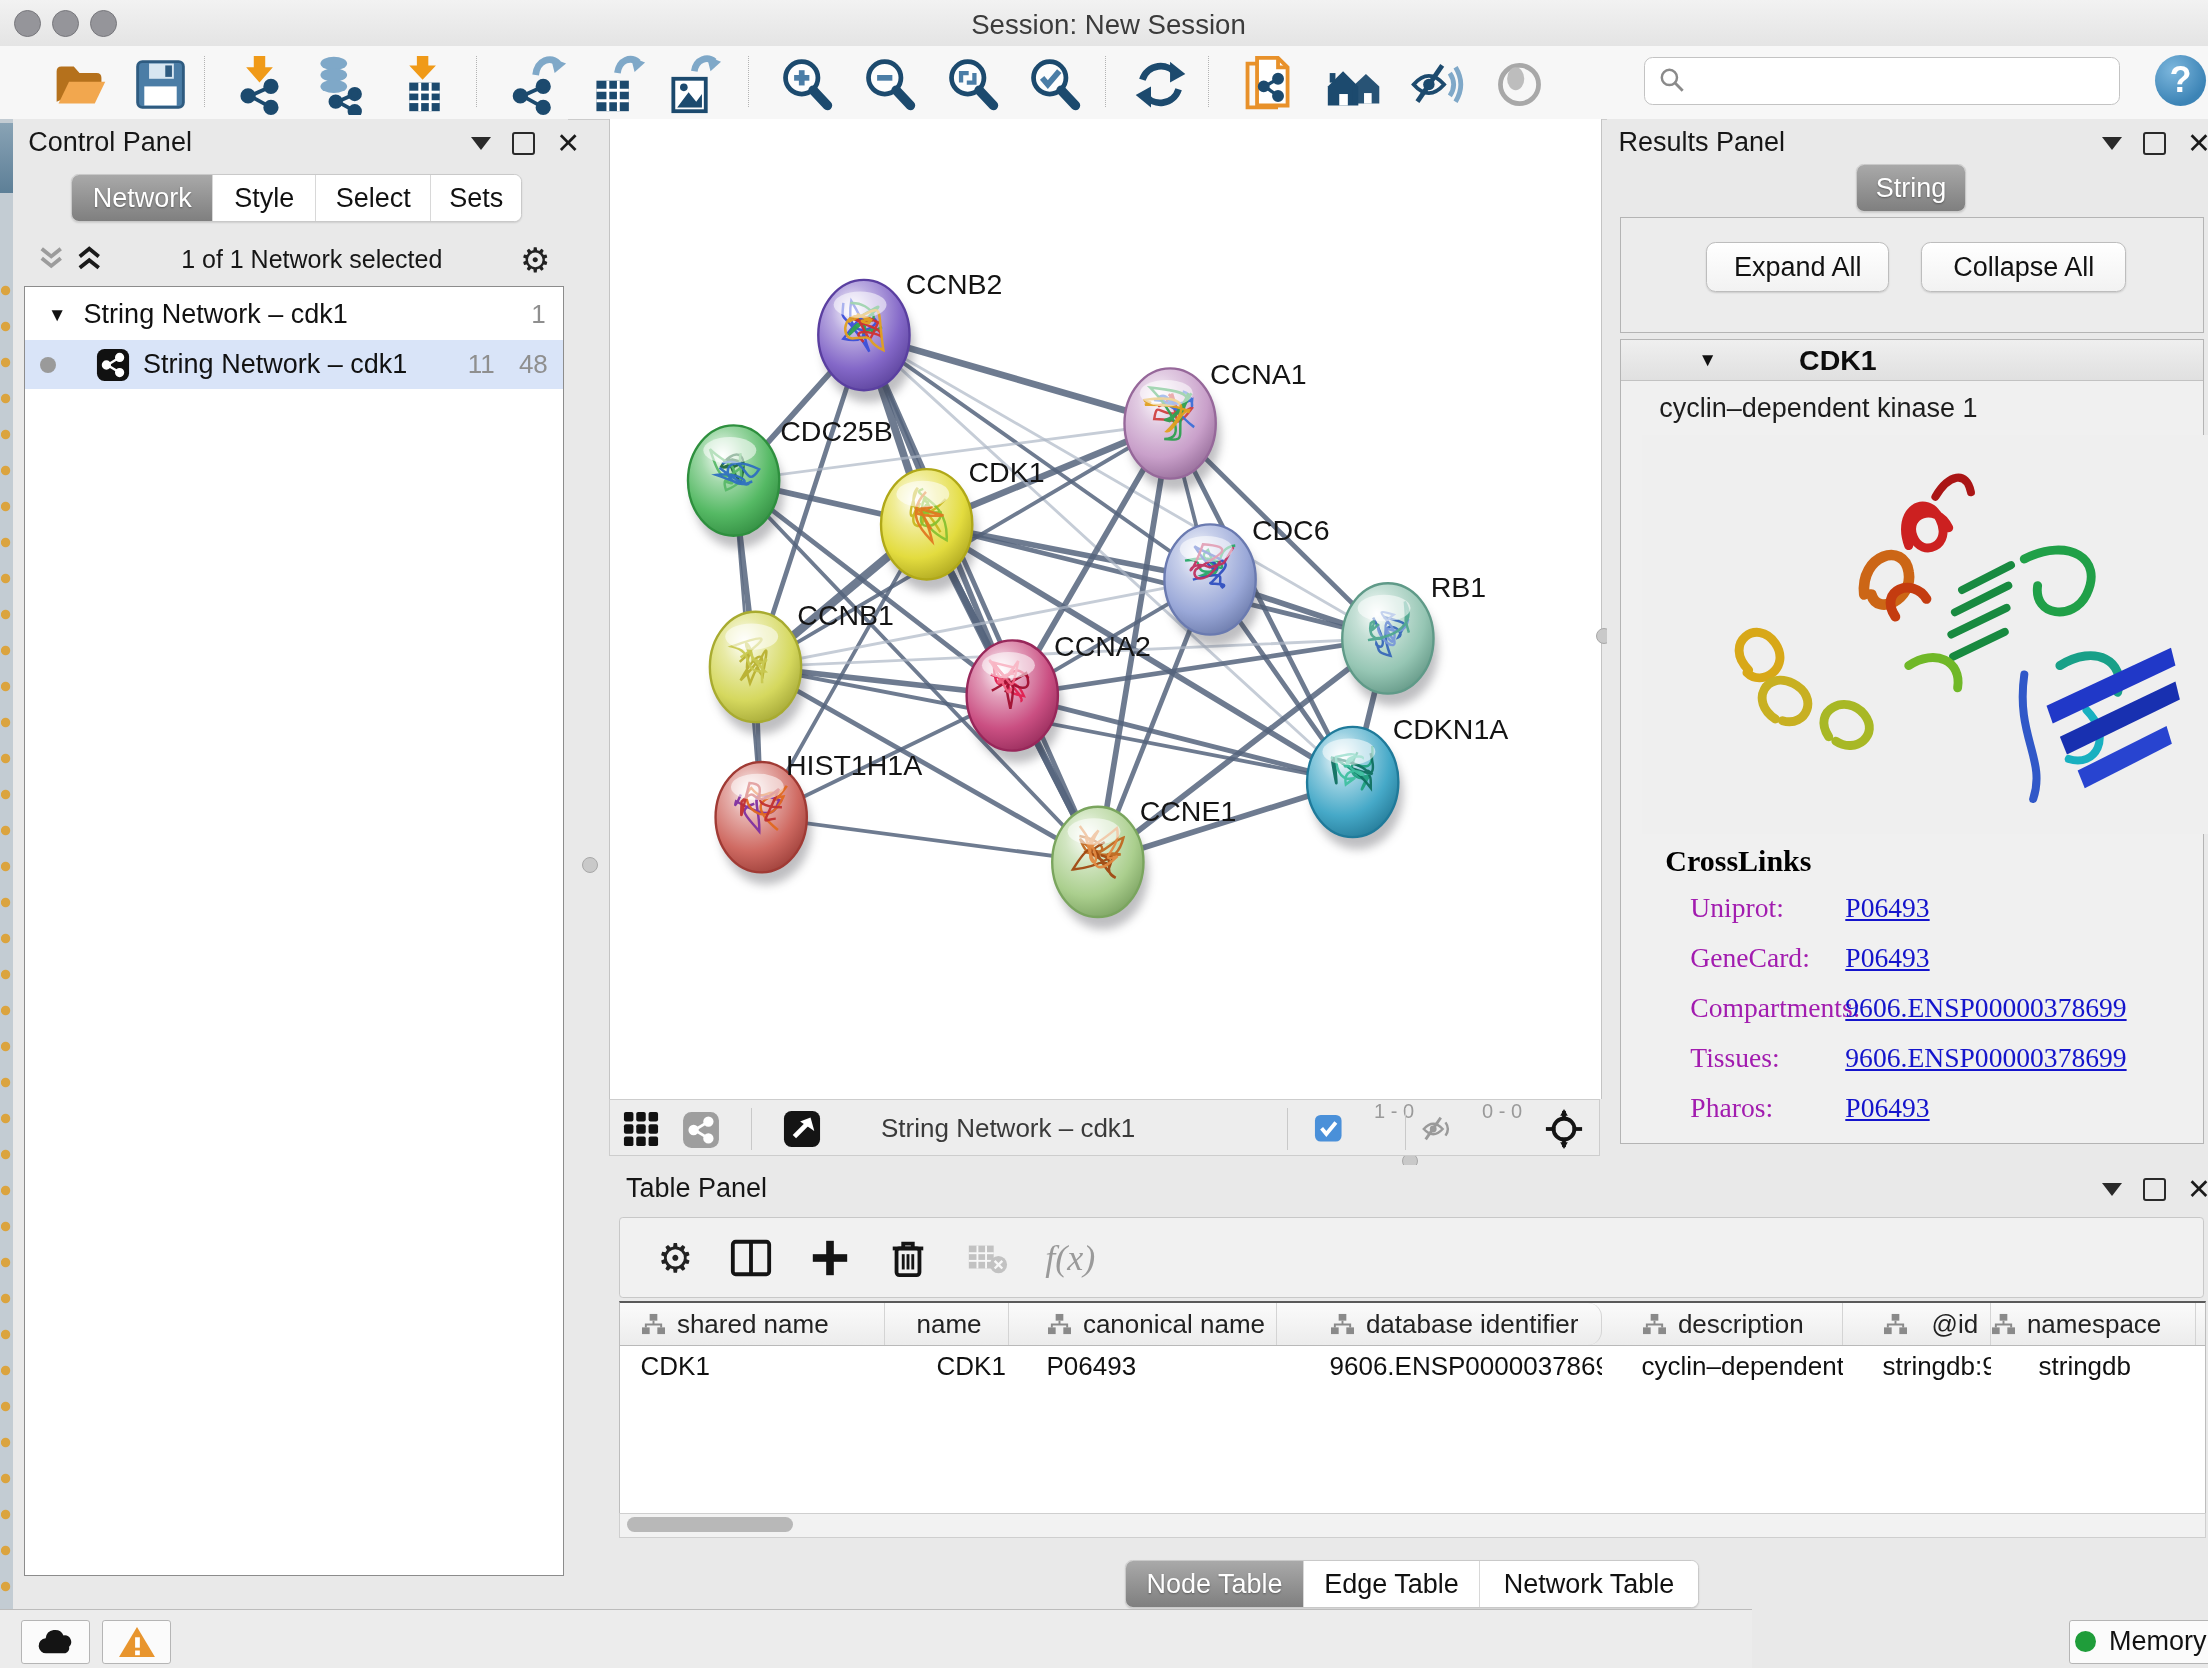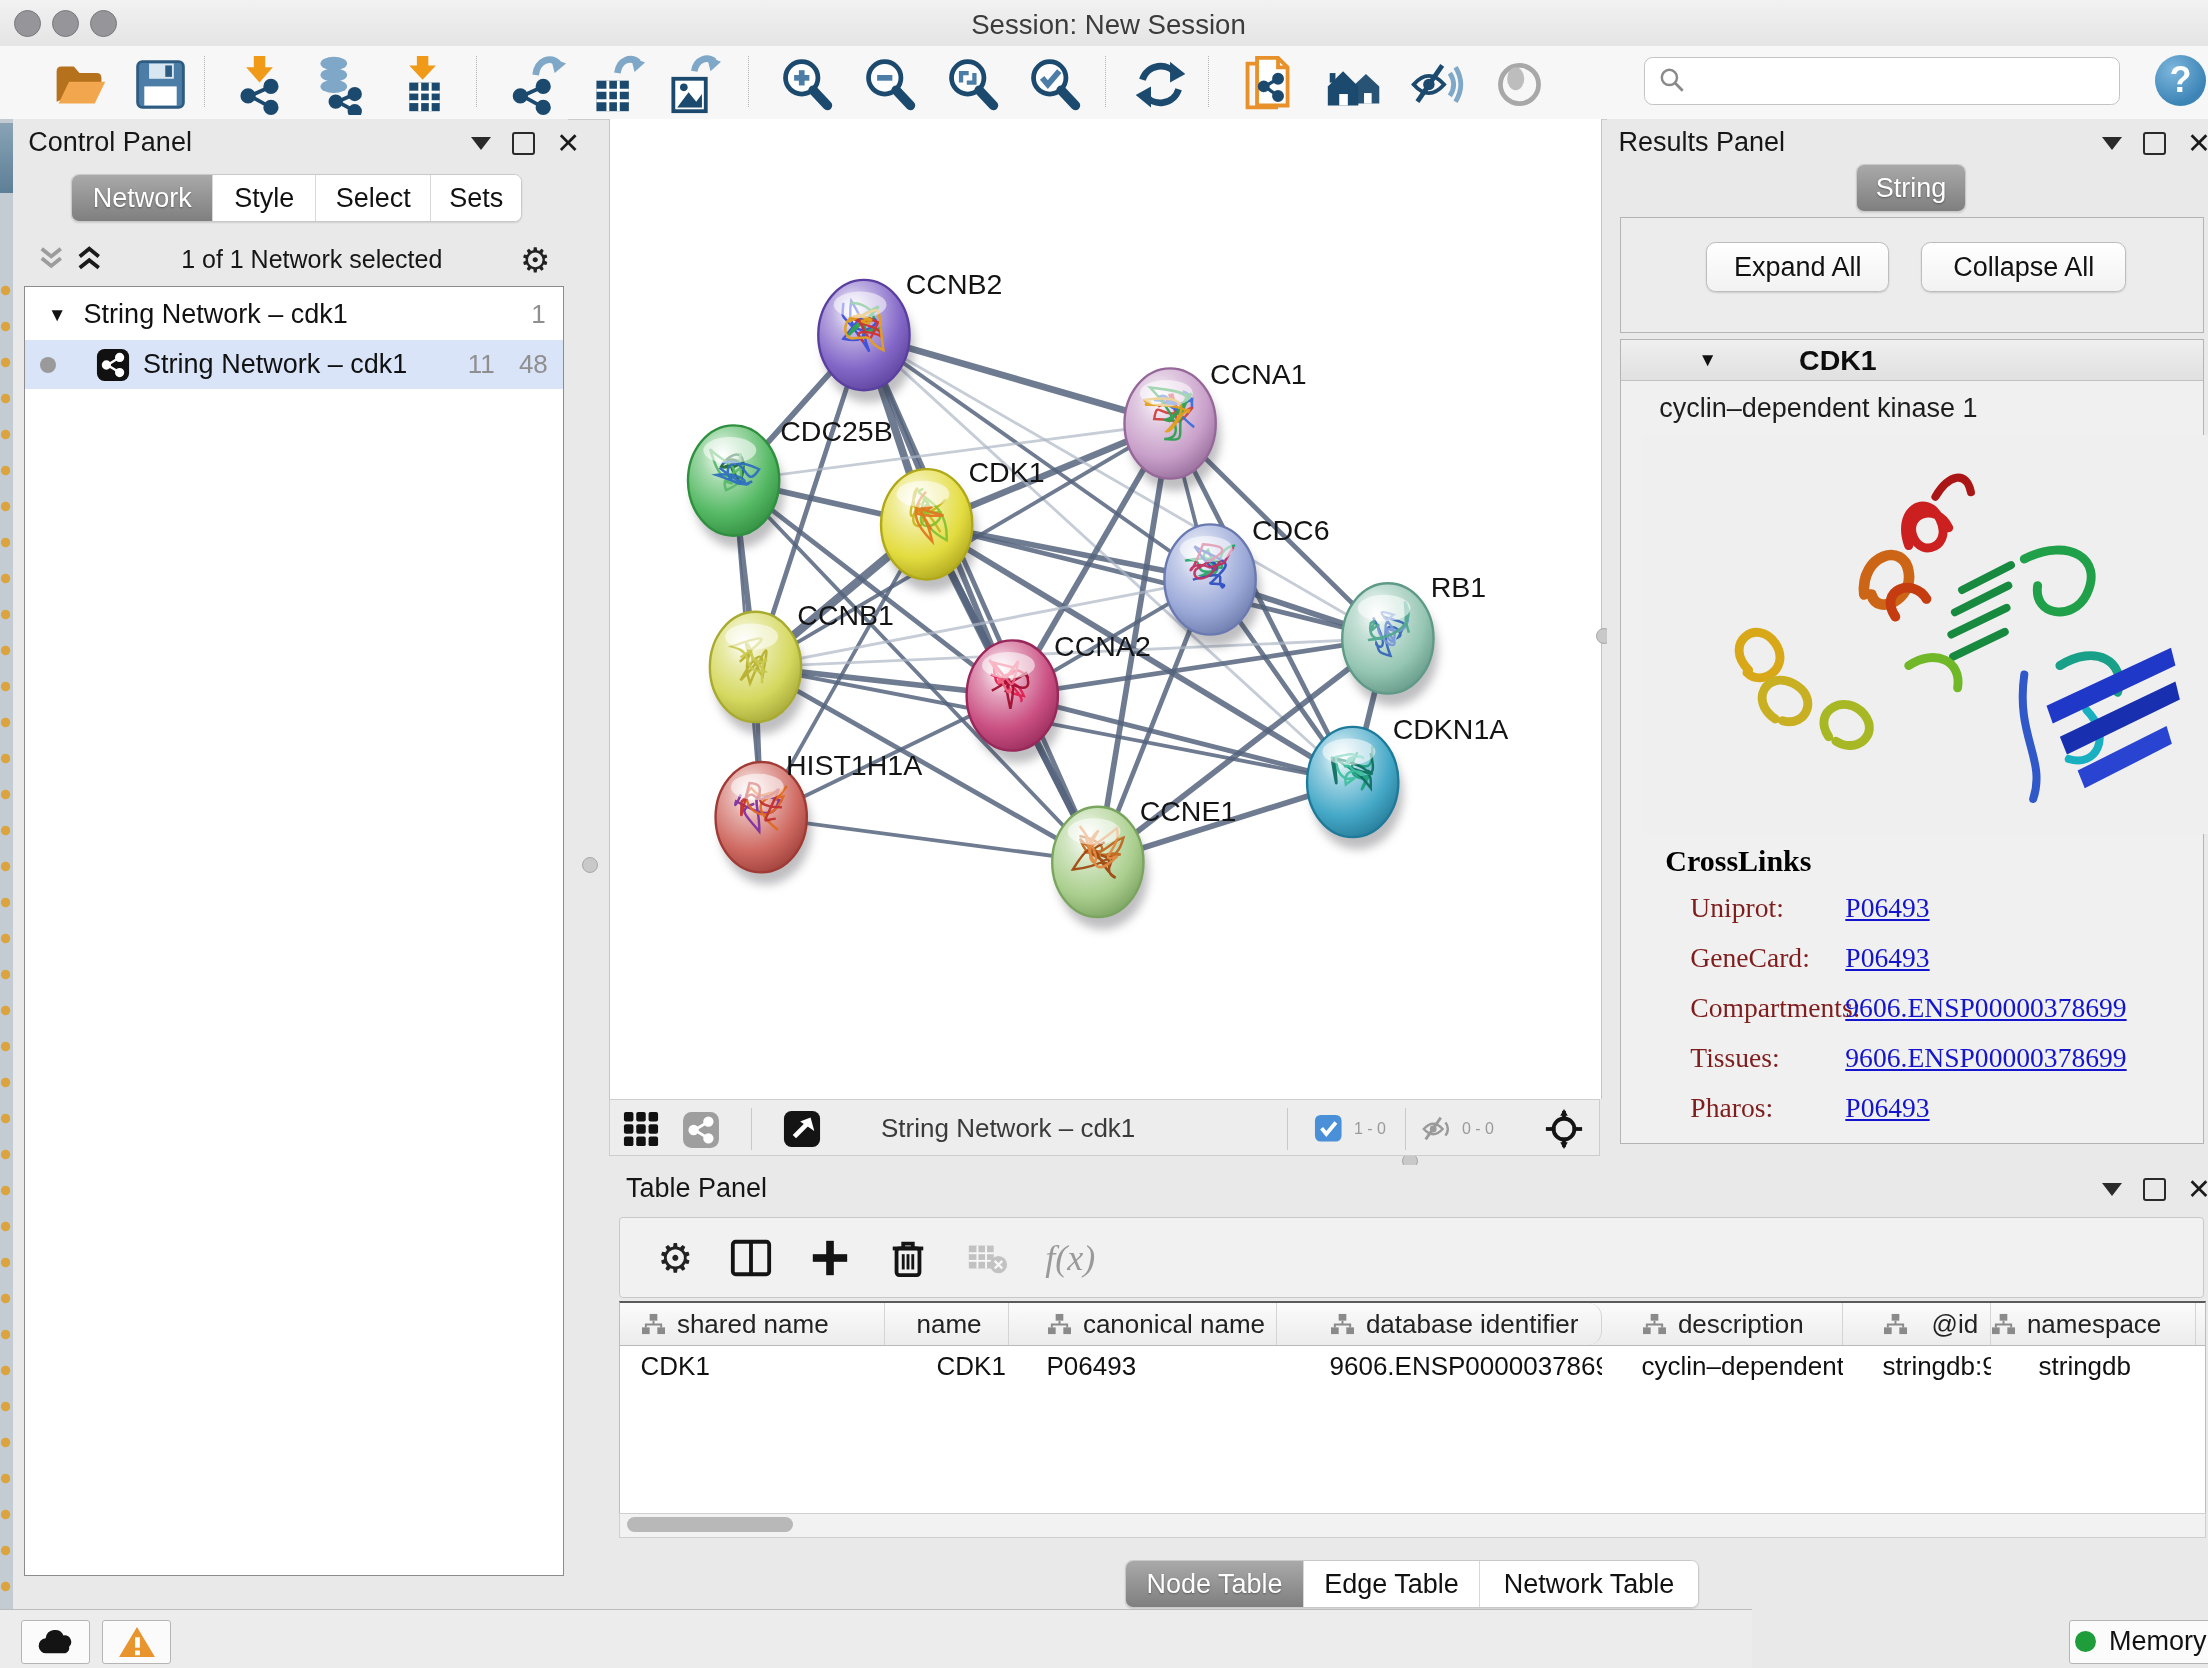--- a/index.html
+++ b/index.html
@@ -59,35 +59,35 @@
   .tree-row .lbl{font-size:27px;color:#111;}
   .tree-row .num{position:absolute;font-size:26px;color:#8f8f8f;}
   .subhdr{position:absolute;left:10.5px;top:114px;width:538px;height:53px;display:flex;align-items:center;}
   .gearchar{font-family:"DejaVu Sans",sans-serif;font-size:34px;color:#222;line-height:34px;cursor:pointer;}
 
   
   .netview{left:609px;top:119px;width:991px;height:980px;background:#ffffff;border-left:1px solid #c4c4c4;border-right:1px solid #c4c4c4;}
   .netfooter{left:609px;top:1099px;width:991px;height:57px;background:#ededed;border:1px solid #cdcdcd;box-sizing:border-box;}
   .nf-div{position:absolute;top:7.6px;height:42px;border-left:1px solid #c9c9c9;}
   .nf-text{position:absolute;font-size:26px;color:#3a3a3a;top:13.3px;}
-  .nf-count{position:absolute;font-size:16px;color:#9a9a9a;top:20px;}
+  .nf-count{position:absolute;font-size:20px;color:#9a9a9a;top:0;margin-left:20px;}
   .split-dot{position:absolute;width:14.3px;height:14.3px;border-radius:50%;background:#c9c9c9;border:1px solid #a8a8a8;cursor:pointer;}
 
   
   .rp{left:1607px;top:119px;width:601px;height:1037px;background:#e9e9e9;}
   .rp-box{position:absolute;background:#ececec;border:1px solid #b4b4b4;}
   .btn{background:linear-gradient(#ffffff,#f2f2f2);border:1px solid #bdbdbd;border-radius:9.5px;
     font-size:27px;color:#111;display:flex;align-items:center;justify-content:center;cursor:pointer;
     box-shadow:0 1px 1.9px rgba(0,0,0,.15);}
   .sect-hdr{position:absolute;left:0;top:0;width:100%;height:40px;background:linear-gradient(#efefef,#e0e0e0);
     border-bottom:1px solid #c2c2c2;display:flex;align-items:center;}
   .gene-desc{position:absolute;font-size:27px;color:#1d1d1d;}
   .xl{font-family:"Liberation Serif",serif;}
   .xl-head{font-size:30px;font-weight:bold;color:#000;}
-  .xl-label{font-size:27.6px;color:#7f1d1d;}
+  .xl-label{font-size:27.6px;color:#a21caf;}
   .xl-link{font-size:27.6px;text-decoration:underline;cursor:pointer;}
 
   
   .tp{left:609px;top:1165px;width:1600px;height:444px;background:#e9e9e9;}
   .tp-toolbar{position:absolute;left:9.5px;top:52px;width:1585px;height:81px;background:#f1f1f1;
     border:1px solid #c8c8c8;border-radius:3.8px;display:flex;align-items:center;gap:36px;padding-left:38px;box-sizing:border-box;}
   .tp-table{position:absolute;left:9.5px;top:136px;width:1585px;height:211px;background:#ffffff;
     border-top:2.9px solid #5a5a5a;border-left:1px solid #bdbdbd;border-right:1px solid #bdbdbd;}
   .thead{display:flex;height:42px;background:linear-gradient(#fbfbfb,#ececec);border-bottom:1px solid #b9b9b9;}
   .th{display:flex;align-items:center;gap:11.4px;border-right:1px solid #d4d4d4;box-sizing:border-box;overflow:hidden;white-space:nowrap;

